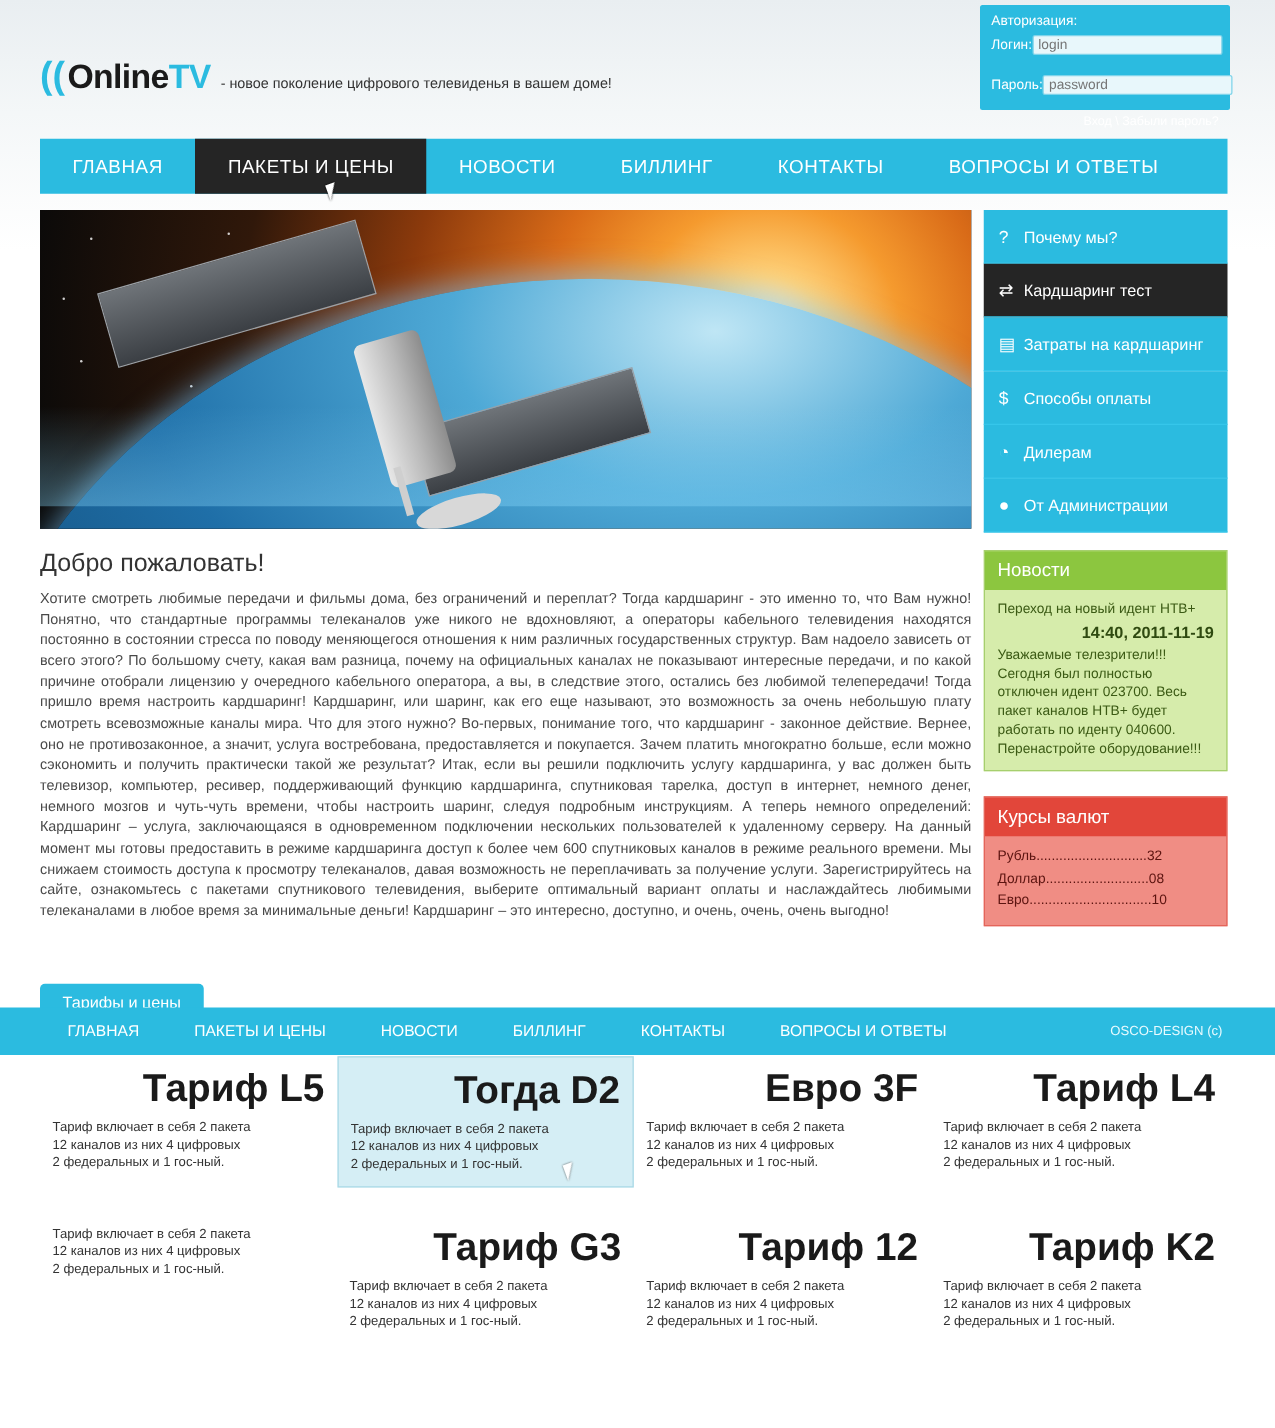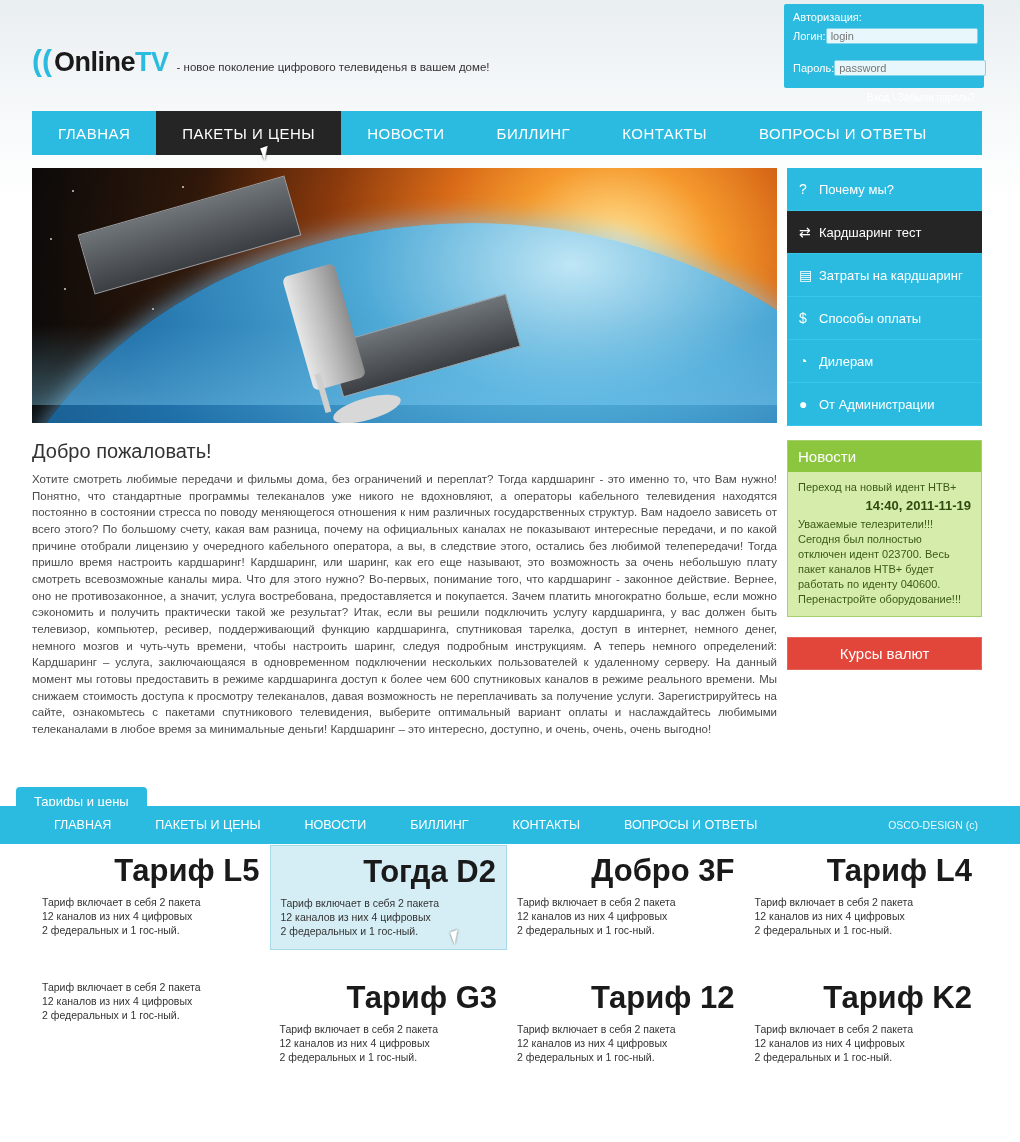--- a/index.html
+++ b/index.html
@@ -130,34 +130,33 @@
     padding: 7px 10px;
   }
   .news-body { padding: 8px 10px 10px 10px; font-size: 11px; color: #3b5a14; line-height: 1.35; }
   .news-body .t1 { }
   .news-body .time { font-size: 13px; font-weight: bold; color: #2f4a10; margin: 2px 0 3px 0; text-align: right; }
   
   .curr {
     position: absolute; left: 787px; top: 637px; width: 195px;
     border: 1px solid #e4655a;
     background: #f08d84;
-    text-align: center;
   }
   .curr-head {
     background: #e2463a; color: #ffffff; font-size: 15px; padding: 7px 10px;
   }
   .curr-body { padding: 8px 10px 10px 10px; font-size: 11px; color: #5c1410; line-height: 1.6; }
   .curr-row { white-space: nowrap; }
   
   .welcome { position: absolute; left: 32px; top: 440px; width: 745px; }
   .welcome h1 { font-size: 20px; font-weight: normal; color: #333; margin: 0 0 8px 0; }
   .welcome p { font-size: 11.5px; color: #4a4a4a; line-height: 1.45; margin: 0; text-align: justify; }
   
   .tariff-bar {
-    position: absolute; left: 16px; top: 787px; width: 950px;
+    position: absolute; left: 32px; top: 787px; width: 950px;
     border-bottom: 1px solid #2bbbe0;
   }
   .tariff-tab {
     display: inline-block; background: #2bbbe0; color: #fff;
     font-size: 13px; padding: 7px 18px; border-radius: 4px 4px 0 0;
   }
   
   .tariff-grid {
     position: absolute; left: 32px; top: 845px; width: 950px;
     display: grid; grid-template-columns: repeat(4, 1fr); row-gap: 22px;
@@ -273,20 +272,25 @@
     <div class="news-head">Новости</div>
     <div class="news-body">
       <div class="t1">Переход на новый идент НТВ+</div>
       <div class="time">14:40, 2011-11-19</div>
       <div>Уважаемые телезрители!!! Сегодня был полностью отключен идент 023700. Весь пакет каналов НТВ+ будет работать по иденту 040600. Перенастройте оборудование!!!</div>
     </div>
   </div>
 
   <div class="curr">
     <div class="curr-head">Курсы валют</div>
+    <div class="curr-body">
+      <div class="curr-row">Рубль.............................32</div>
+      <div class="curr-row">Доллар...........................08</div>
+      <div class="curr-row">Евро................................10</div>
+    </div>
   </div>
 
   <div class="welcome">
     <h1>Добро пожаловать!</h1>
     <p>Хотите смотреть любимые передачи и фильмы дома, без ограничений и переплат? Тогда кардшаринг - это именно то, что Вам нужно! Понятно, что стандартные программы телеканалов уже никого не вдохновляют, а операторы кабельного телевидения находятся постоянно в состоянии стресса по поводу меняющегося отношения к ним различных государственных структур. Вам надоело зависеть от всего этого? По большому счету, какая вам разница, почему на официальных каналах не показывают интересные передачи, и по какой причине отобрали лицензию у очередного кабельного оператора, а вы, в следствие этого, остались без любимой телепередачи! Тогда пришло время настроить кардшаринг! Кардшаринг, или шаринг, как его еще называют, это возможность за очень небольшую плату смотреть всевозможные каналы мира. Что для этого нужно? Во-первых, понимание того, что кардшаринг - законное действие. Вернее, оно не противозаконное, а значит, услуга востребована, предоставляется и покупается. Зачем платить многократно больше, если можно сэкономить и получить практически такой же результат? Итак, если вы решили подключить услугу кардшаринга, у вас должен быть телевизор, компьютер, ресивер, поддерживающий функцию кардшаринга, спутниковая тарелка, доступ в интернет, немного денег, немного мозгов и чуть-чуть времени, чтобы настроить шаринг, следуя подробным инструкциям. А теперь немного определений: Кардшаринг – услуга, заключающаяся в одновременном подключении нескольких пользователей к удаленному серверу.
 На данный момент мы готовы предоставить в режиме кардшаринга доступ к более чем 600 спутниковых каналов в режиме реального времени. Мы снижаем стоимость доступа к просмотру телеканалов, давая возможность не переплачивать за получение услуги. Зарегистрируйтесь на сайте, ознакомьтесь с пакетами спутникового телевидения, выберите оптимальный вариант оплаты и наслаждайтесь любимыми телеканалами в любое время за минимальные деньги! Кардшаринг – это интересно, доступно, и очень, очень, очень выгодно!</p>
   </div>
 
   <div class="tariff-bar">
     <div class="tariff-tab">Тарифы и цены</div>
@@ -303,21 +307,21 @@
     </div>
     <div class="tariff-card selected">
       <h2>Тогда D2</h2>
       <div class="desc">
         <div>Тариф включает в себя 2 пакета</div>
         <div>12 каналов из них 4 цифровых</div>
         <div>2 федеральных и 1 гос-ный.</div>
       </div>
     </div>
     <div class="tariff-card">
-      <h2>Добро 3F</h2>
+      <h2>Евро 3F</h2>
       <div class="desc">
         <div>Тариф включает в себя 2 пакета</div>
         <div>12 каналов из них 4 цифровых</div>
         <div>2 федеральных и 1 гос-ный.</div>
       </div>
     </div>
     <div class="tariff-card">
       <h2>Тариф L4</h2>
       <div class="desc">
         <div>Тариф включает в себя 2 пакета</div>

